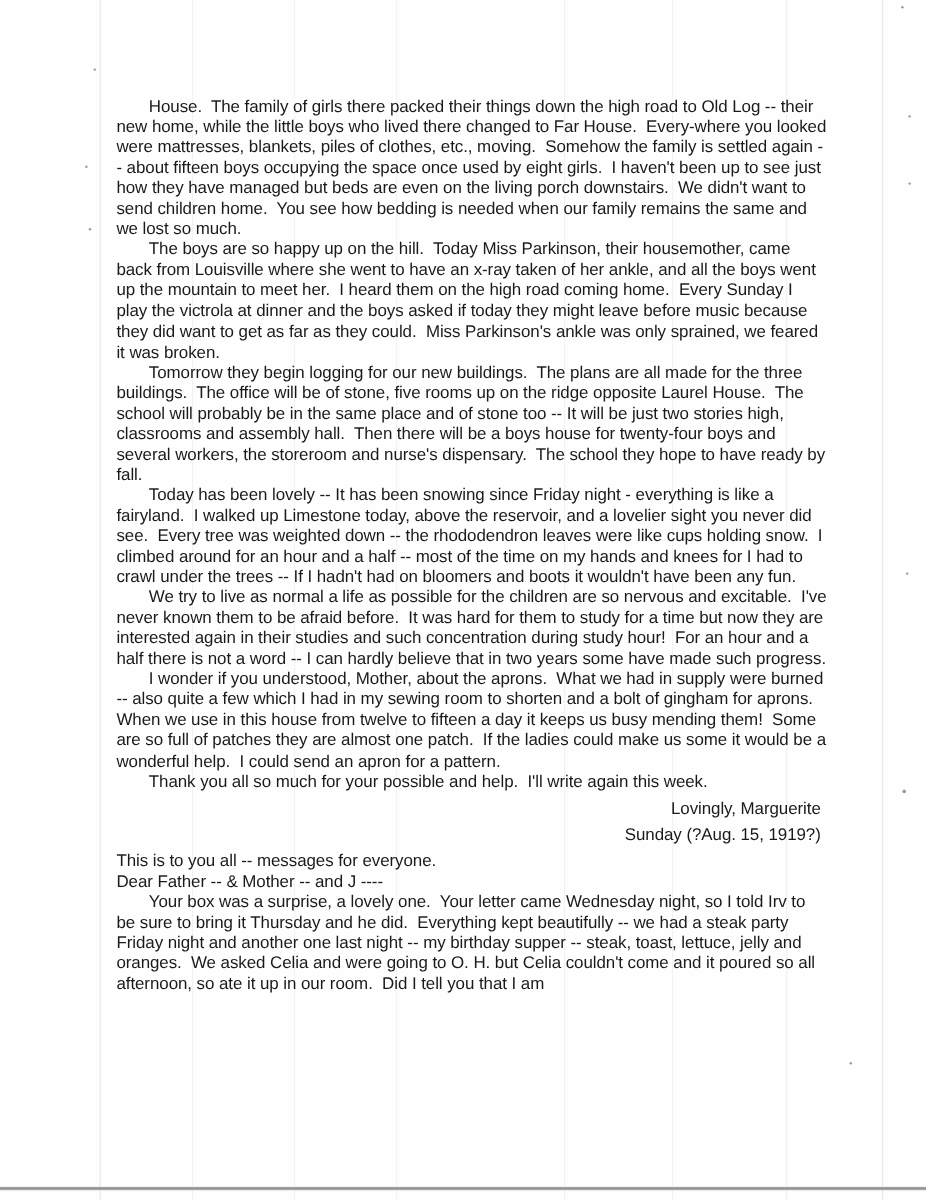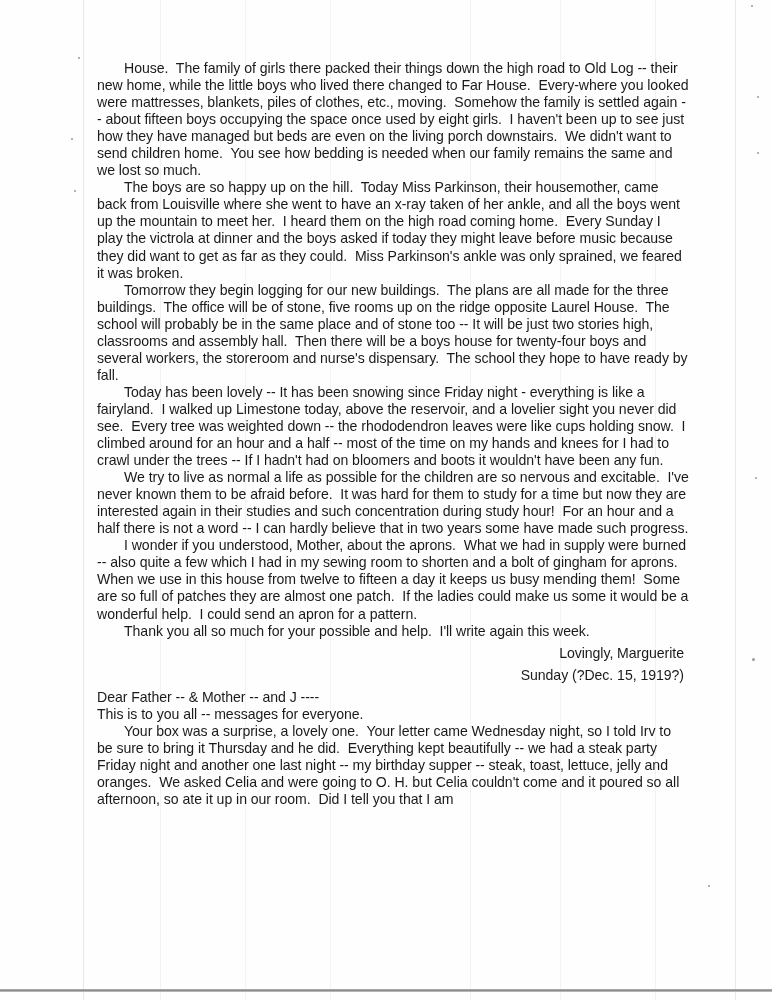--- a/index.html
+++ b/index.html
@@ -52,21 +52,21 @@
     position: absolute;
     background: #9a9a9a;
     border-radius: 50%;
     pointer-events: none;
   }
 
   
   .letter-body {
     position: absolute;
     left: 97px;
-    top: 60px;
+    top: 80px;
     width: 592px;
     color: #1a1a1a;
     font-size: 14.1px;
     line-height: 17.05px;
     letter-spacing: -0.05px;
     -webkit-font-smoothing: none;
   }
 
   .letter-body p {
     margin: 0;
@@ -121,25 +121,25 @@
     <p>Today has been lovely -- It has been snowing since Friday night - everything is like a fairyland.  I walked up Limestone today, above the reservoir, and a lovelier sight you never did see.  Every tree was weighted down -- the rhododendron leaves were like cups holding snow.  I climbed around for an hour and a half -- most of the time on my hands and knees for I had to crawl under the trees -- If I hadn't had on bloomers and boots it wouldn't have been any fun.</p>
 
     <p>We try to live as normal a life as possible for the children are so nervous and excitable.  I've never known them to be afraid before.  It was hard for them to study for a time but now they are interested again in their studies and such concentration during study hour!  For an hour and a half there is not a word -- I can hardly believe that in two years some have made such progress.</p>
 
     <p>I wonder if you understood, Mother, about the aprons.  What we had in supply were burned -- also quite a few which I had in my sewing room to shorten and a bolt of gingham for aprons.  When we use in this house from twelve to fifteen a day it keeps us busy mending them!  Some are so full of patches they are almost one patch.  If the ladies could make us some it would be a wonderful help.  I could send an apron for a pattern.</p>
 
     <p>Thank you all so much for your possible and help.  I'll write again this week.</p>
 
     <div class="sig-line sig-closing">Lovingly, Marguerite</div>
 
-    <div class="sig-line sig-date">Sunday (?Dec. 15, 1919?)</div>
+    <div class="sig-line sig-date">Sunday (?Aug. 15, 1919?)</div>
+
+    <p class="no-indent">This is to you all -- messages for everyone.</p>
 
     <p class="no-indent">Dear Father -- &amp; Mother -- and J ----</p>
-
-    <p class="no-indent">This is to you all -- messages for everyone.</p>
 
     <p>Your box was a surprise, a lovely one.  Your letter came Wednesday night, so I told Irv to be sure to bring it Thursday and he did.  Everything kept beautifully -- we had a steak party Friday night and another one last night -- my birthday supper -- steak, toast, lettuce, jelly and oranges.  We asked Celia and were going to O. H. but Celia couldn't come and it poured so all afternoon, so ate it up in our room.  Did I tell you that I am</p>
 
   </div>
 
   <div class="page-bottom-edge"></div>
 
 </div>
 
 </body></html>

